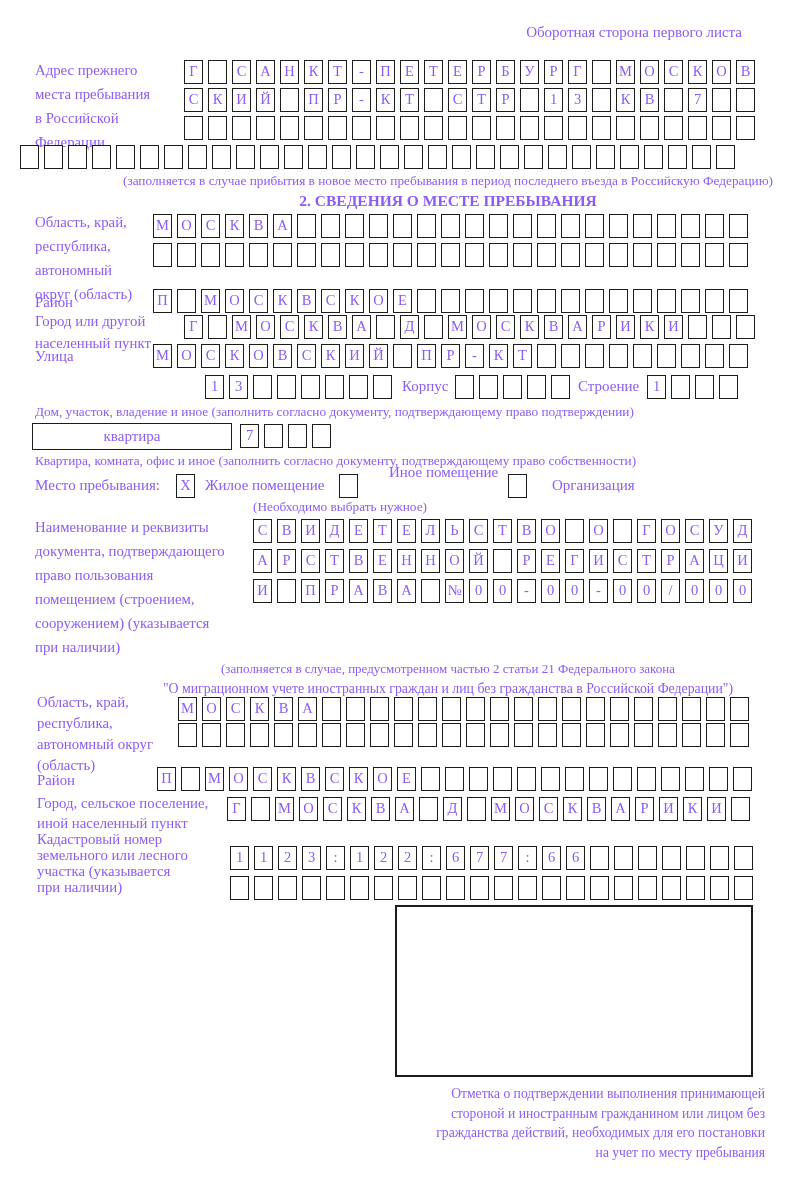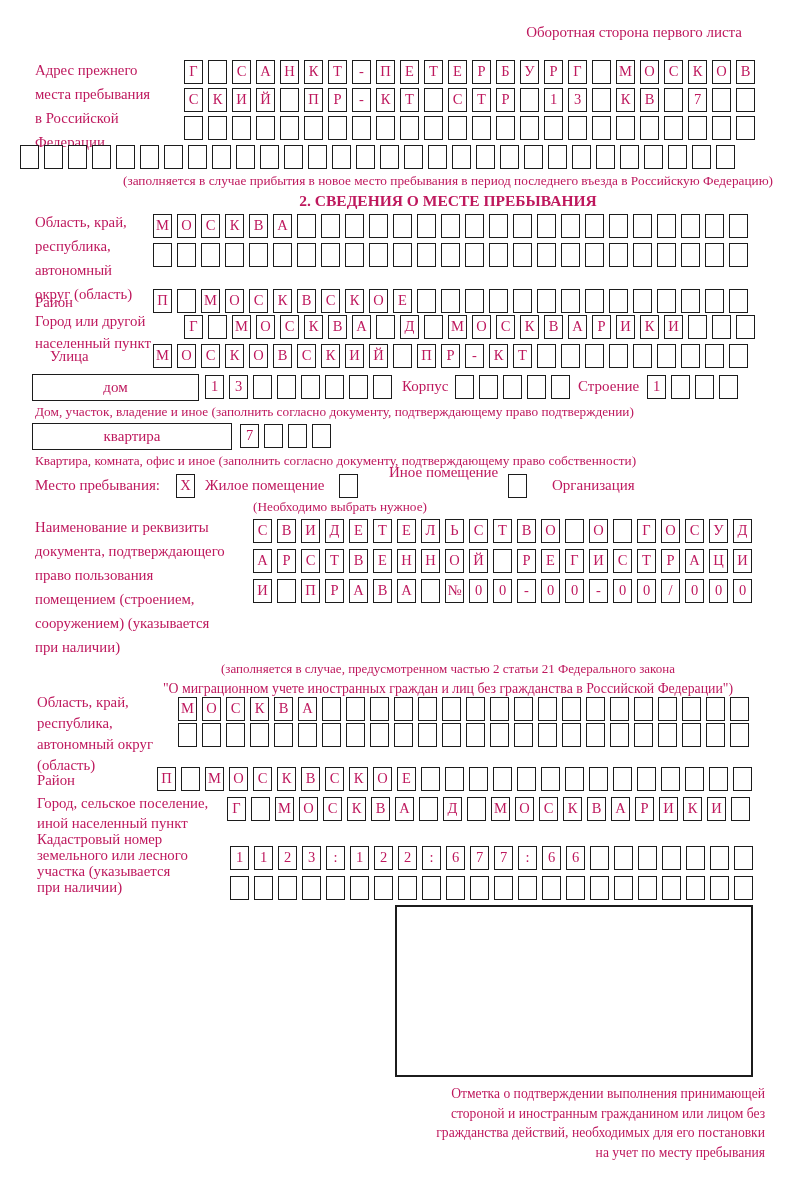--- a/index.html
+++ b/index.html
@@ -1,18 +1,18 @@
 <!DOCTYPE html>
 <html><head>
 <meta charset="utf-8">
 <style>
   html,body{margin:0;padding:0;background:#fff;}
   #form{
     position:relative;width:800px;height:1180px;background:#fff;
-    font-family:"Liberation Serif","DejaVu Serif",serif;color:#be185d;
+    font-family:"Liberation Serif","DejaVu Serif",serif;color:#8b5cf6;
     overflow:hidden;
   }
   .abs{position:absolute;}
   .boxrow{position:absolute;white-space:nowrap;height:24px;}
   .cell{
     display:inline-block;box-sizing:border-box;width:19px;height:24px;
     border:1.6px solid #1c1c1c;margin-right:5px;text-align:center;
     line-height:21px;font-size:14.5px;vertical-align:top;background:#fff;
   }
   .lbl{white-space:pre-line;font-size:14.8px;line-height:24px;}
@@ -58,24 +58,23 @@
   <div class="boxrow" style="left:153px;top:214px;"><span class="cell">М</span><span class="cell">О</span><span class="cell">С</span><span class="cell">К</span><span class="cell">В</span><span class="cell">А</span><span class="cell"></span><span class="cell"></span><span class="cell"></span><span class="cell"></span><span class="cell"></span><span class="cell"></span><span class="cell"></span><span class="cell"></span><span class="cell"></span><span class="cell"></span><span class="cell"></span><span class="cell"></span><span class="cell"></span><span class="cell"></span><span class="cell"></span><span class="cell"></span><span class="cell"></span><span class="cell"></span><span class="cell"></span></div>
   <div class="boxrow" style="left:153px;top:243px;"><span class="cell"></span><span class="cell"></span><span class="cell"></span><span class="cell"></span><span class="cell"></span><span class="cell"></span><span class="cell"></span><span class="cell"></span><span class="cell"></span><span class="cell"></span><span class="cell"></span><span class="cell"></span><span class="cell"></span><span class="cell"></span><span class="cell"></span><span class="cell"></span><span class="cell"></span><span class="cell"></span><span class="cell"></span><span class="cell"></span><span class="cell"></span><span class="cell"></span><span class="cell"></span><span class="cell"></span><span class="cell"></span></div>
 
   <div class="abs lbl" style="left:35px;top:290px;">Район</div>
   <div class="boxrow" style="left:153px;top:289px;"><span class="cell">П</span><span class="cell"></span><span class="cell">М</span><span class="cell">О</span><span class="cell">С</span><span class="cell">К</span><span class="cell">В</span><span class="cell">С</span><span class="cell">К</span><span class="cell">О</span><span class="cell">Е</span><span class="cell"></span><span class="cell"></span><span class="cell"></span><span class="cell"></span><span class="cell"></span><span class="cell"></span><span class="cell"></span><span class="cell"></span><span class="cell"></span><span class="cell"></span><span class="cell"></span><span class="cell"></span><span class="cell"></span><span class="cell"></span></div>
 
   <div class="abs lbl lh22" style="left:35px;top:310px;">Город или другой
 населенный пункт</div>
   <div class="boxrow" style="left:184px;top:315px;"><span class="cell">Г</span><span class="cell"></span><span class="cell">М</span><span class="cell">О</span><span class="cell">С</span><span class="cell">К</span><span class="cell">В</span><span class="cell">А</span><span class="cell"></span><span class="cell">Д</span><span class="cell"></span><span class="cell">М</span><span class="cell">О</span><span class="cell">С</span><span class="cell">К</span><span class="cell">В</span><span class="cell">А</span><span class="cell">Р</span><span class="cell">И</span><span class="cell">К</span><span class="cell">И</span><span class="cell"></span><span class="cell"></span><span class="cell"></span></div>
 
-  <div class="abs lbl" style="left:50px;top:344px;">Улица</div>
+  <div class="abs lbl" style="left:35px;top:344px;">Улица</div>
   <div class="boxrow" style="left:153px;top:344px;"><span class="cell">М</span><span class="cell">О</span><span class="cell">С</span><span class="cell">К</span><span class="cell">О</span><span class="cell">В</span><span class="cell">С</span><span class="cell">К</span><span class="cell">И</span><span class="cell">Й</span><span class="cell"></span><span class="cell">П</span><span class="cell">Р</span><span class="cell">-</span><span class="cell">К</span><span class="cell">Т</span><span class="cell"></span><span class="cell"></span><span class="cell"></span><span class="cell"></span><span class="cell"></span><span class="cell"></span><span class="cell"></span><span class="cell"></span><span class="cell"></span></div>
 
-  <div class="fieldbox" style="left:32px;top:374px;width:167px;">дом</div>
   <div class="boxrow" style="left:205px;top:375px;"><span class="cell">1</span><span class="cell">3</span><span class="cell"></span><span class="cell"></span><span class="cell"></span><span class="cell"></span><span class="cell"></span><span class="cell"></span></div>
   <div class="abs inlinetxt" style="left:402px;top:378px;">Корпус</div>
   <div class="boxrow" style="left:455px;top:375px;"><span class="cell"></span><span class="cell"></span><span class="cell"></span><span class="cell"></span><span class="cell"></span></div>
   <div class="abs inlinetxt" style="left:578px;top:378px;">Строение</div>
   <div class="boxrow" style="left:647px;top:375px;"><span class="cell">1</span><span class="cell"></span><span class="cell"></span><span class="cell"></span></div>
   <div class="abs caption" style="left:35px;top:404px;">Дом, участок, владение и иное (заполнить согласно документу, подтверждающему право подтверждении)</div>
 
   <div class="fieldbox" style="left:32px;top:423px;width:200px;">квартира</div>
   <div class="boxrow" style="left:240px;top:424px;"><span class="cell">7</span><span class="cell"></span><span class="cell"></span><span class="cell"></span></div>
   <div class="abs caption" style="left:35px;top:453px;">Квартира, комната, офис и иное (заполнить согласно документу, подтверждающему право собственности)</div>

